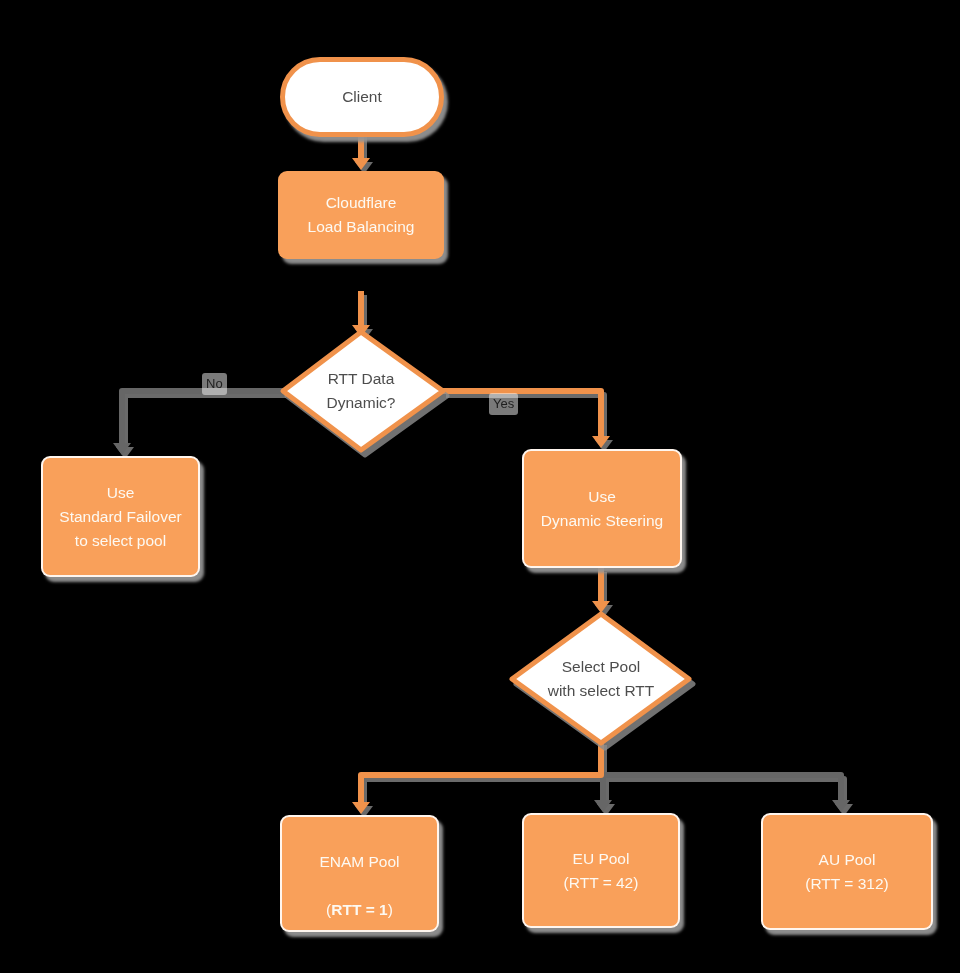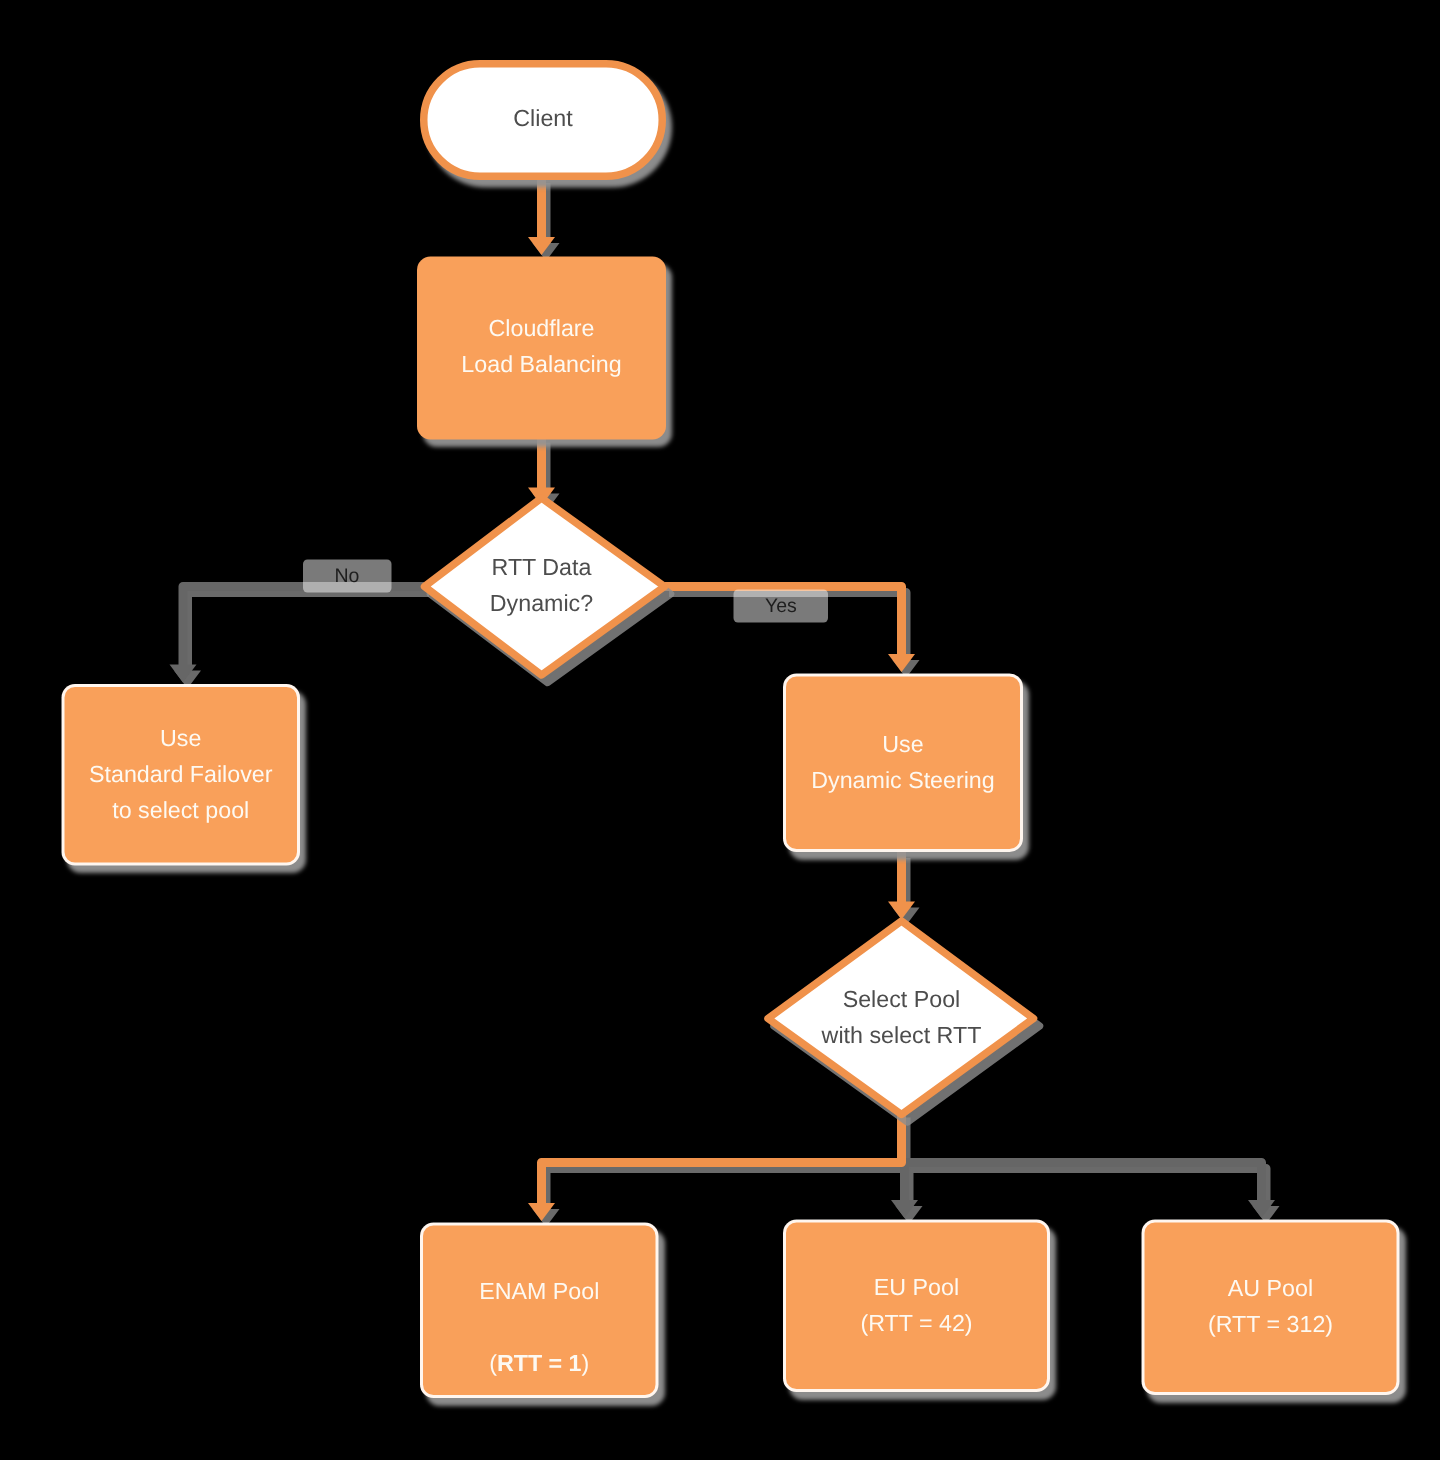--- a/index.html
+++ b/index.html
@@ -12,30 +12,30 @@
   
   .node{position:absolute;z-index:3;display:flex;align-items:center;justify-content:center;
         text-align:center;box-sizing:border-box;}
   .obox{
     background:#F9A05A;border-radius:9px;color:#FDF9F2;font-size:15.5px;line-height:24px;
     white-space:pre-line;box-shadow:4px 5px 3px rgba(148,148,148,0.95);
   }
   .obox.rim{border:2px solid rgba(255,255,255,0.9);}
   .pill{
     background:#ffffff;border:5px solid #F0924B;border-radius:42px;color:#4D4D4D;
-    font-size:15.5px;box-shadow:4px 5px 3px rgba(148,148,148,0.95);
+    font-size:15.5px;box-shadow:4px 5px 3px rgba(148,148,148,0.95);margin-top:17px;
   }
   .dtext{
     position:absolute;z-index:4;display:flex;align-items:center;justify-content:center;
     text-align:center;color:#4D4D4D;font-size:15.5px;line-height:24px;white-space:pre-line;
   }
   .dsvg{position:absolute;z-index:3;}
   .edge-label{
     position:absolute;z-index:2;background:rgba(255,255,255,0.48);color:#1e1e1e;
-    font-size:13px;line-height:16px;padding:3px 21px;border-radius:3px;
+    font-size:13px;line-height:16px;padding:3px 4px;border-radius:3px;
   }
   .bold{font-weight:bold;}
 </style>
 </head>
 <body>
 
 <div class="stage">
 
   <svg id="connectors" width="960" height="973">
 
@@ -90,21 +90,21 @@
     </g>
   </svg>
 
   <div class="edge-label" style="left:202px;top:373px;">No</div>
   <div class="edge-label" style="left:489px;top:393px;">Yes</div>
 
   <div class="node pill" style="left:280px;top:40px;width:164px;height:80px;">
     <span>Client</span>
   </div>
 
-  <div class="node obox" style="left:278px;top:171px;width:166px;height:122px;">
+  <div class="node obox" style="left:278px;top:171px;width:166px;height:88px;">
     <span>Cloudflare
 Load Balancing</span>
   </div>
 
   <svg class="dsvg" style="left:276px;top:326px;" width="180" height="136">
     <polygon points="89,11 171,70 89,129 11,70" fill="#8E8E8E" stroke="#8E8E8E" stroke-width="5" stroke-linejoin="round" opacity="0.8"></polygon>
     <polygon points="85,6 167,65 85,124 7,65" fill="#ffffff" stroke="#F0924B" stroke-width="5" stroke-linejoin="round"></polygon>
   </svg>
   <div class="dtext" style="left:291px;top:341px;width:140px;height:100px;">RTT Data
 Dynamic?</div>
@@ -127,21 +127,21 @@
   <div class="dtext" style="left:521px;top:624px;width:160px;height:110px;">Select Pool
 with select RTT</div>
 
   <div class="node obox rim" style="left:280px;top:815px;width:159px;height:117px;">
     <span>
       <span>ENAM Pool</span><br>
       <span>(</span><span class="bold">RTT = 1</span><span>)</span>
     </span>
   </div>
 
-  <div class="node obox rim" style="left:522px;top:813px;width:178px;height:115px;">
+  <div class="node obox rim" style="left:522px;top:813px;width:158px;height:115px;">
     <span>EU Pool
 (RTT = 42)</span>
   </div>
 
   <div class="node obox rim" style="left:761px;top:813px;width:172px;height:117px;">
     <span>AU Pool
 (RTT = 312)</span>
   </div>
 
 </div>

